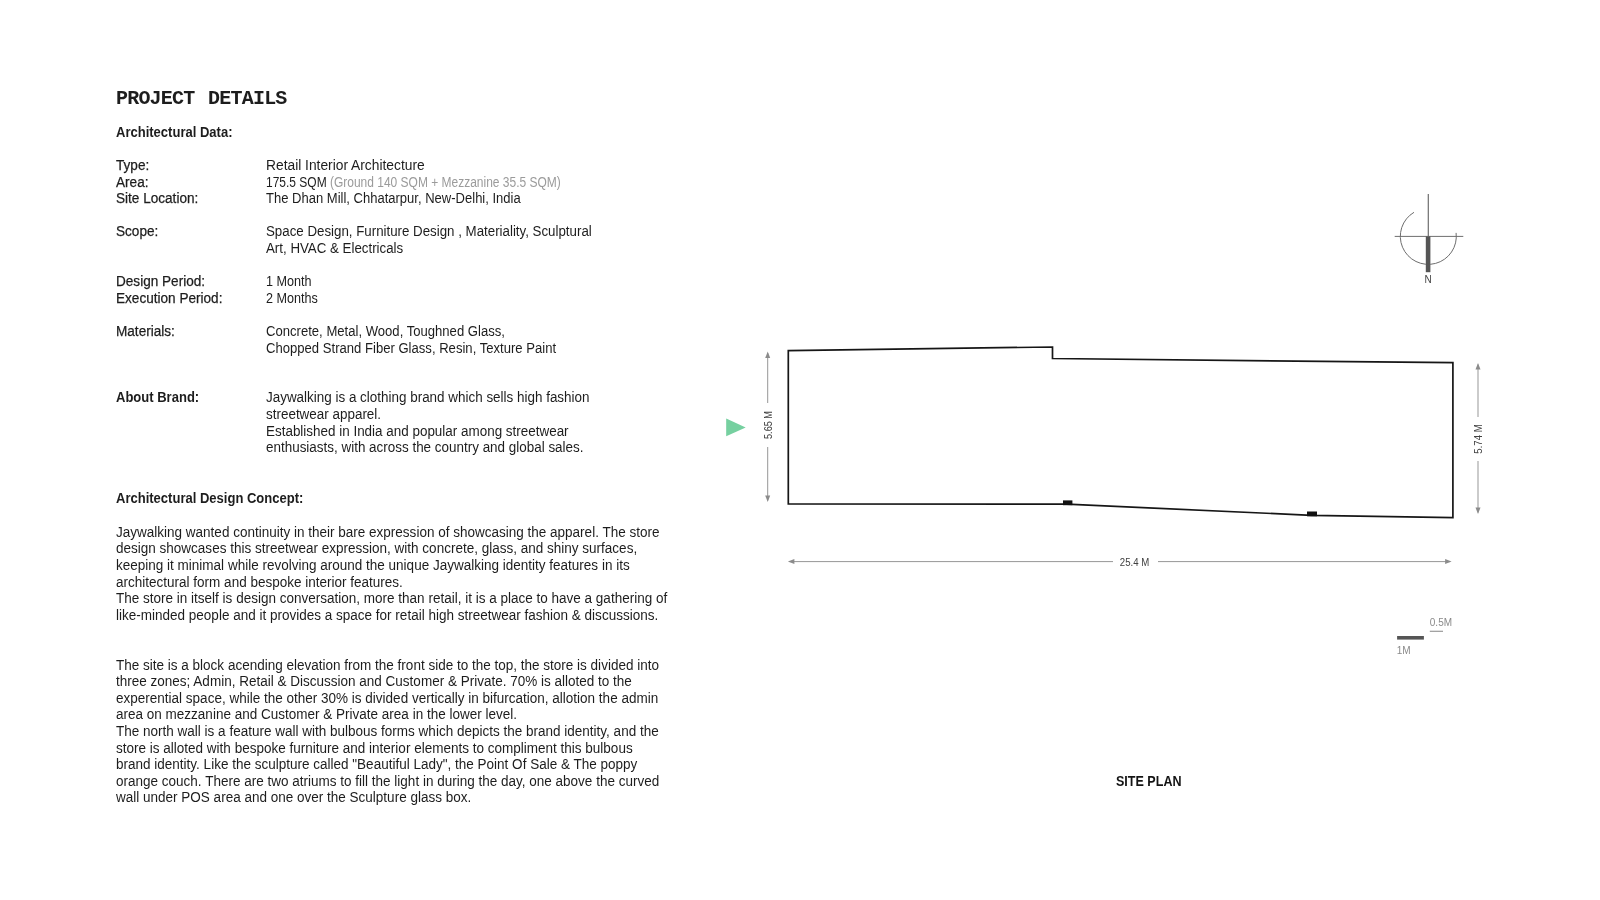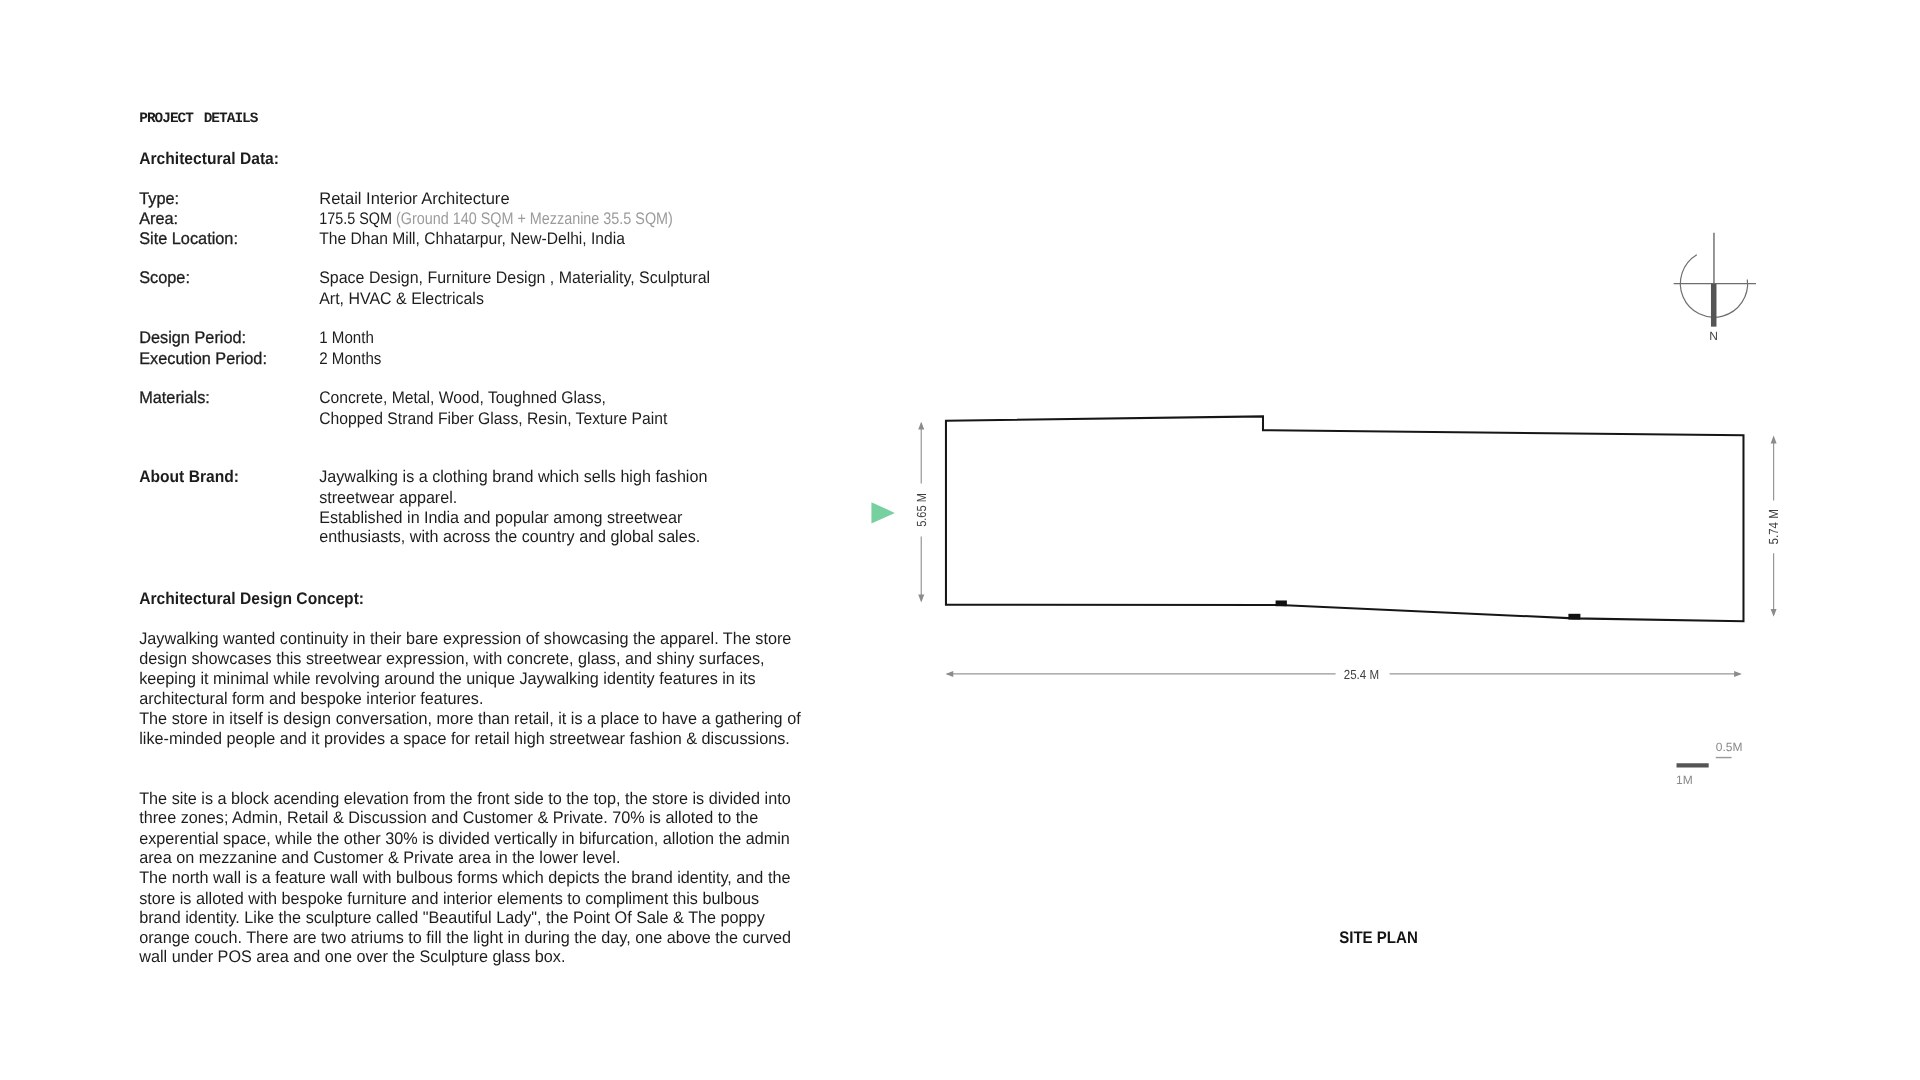--- a/index.html
+++ b/index.html
@@ -7,21 +7,21 @@
        font-family:"Liberation Sans",sans-serif;color:#1d1d1d;}
   .ab{position:absolute;white-space:pre;line-height:16.6px;font-size:14px;
       transform-origin:0 0;}
   .lb{-webkit-text-stroke:0.25px #1d1d1d;}
   .bold{font-weight:bold;}
   .gray{color:#9b9b9b;}
 </style>
 </head>
 <body>
 
-<div class="ab" style="left:116px;top:89.5px;font-family:'Liberation Mono',monospace;font-weight:bold;font-size:12px;letter-spacing:-0.8px;word-spacing:2.5px;line-height:18px;">PROJECT DETAILS</div>
+<div class="ab" style="left:116px;top:89.5px;font-family:'Liberation Mono',monospace;font-weight:bold;font-size:20px;letter-spacing:-0.8px;word-spacing:2.5px;line-height:18px;">PROJECT DETAILS</div>
 
 <div class="ab bold" style="left:116px;top:124px;transform:scaleX(0.93);">Architectural Data:</div>
 
 <div class="ab lb" style="left:116px;top:157px;transform:scaleX(0.97);">Type:
 Area:
 Site Location:</div>
 
 <div class="ab" style="left:266px;top:157px;transform:scaleX(0.985);">Retail Interior Architecture</div>
 
 <div class="ab" style="left:266px;top:173.6px;transform:scaleX(0.856);">175.5 SQM <span class="gray">(Ground 140 SQM + Mezzanine 35.5 SQM)</span></div>

